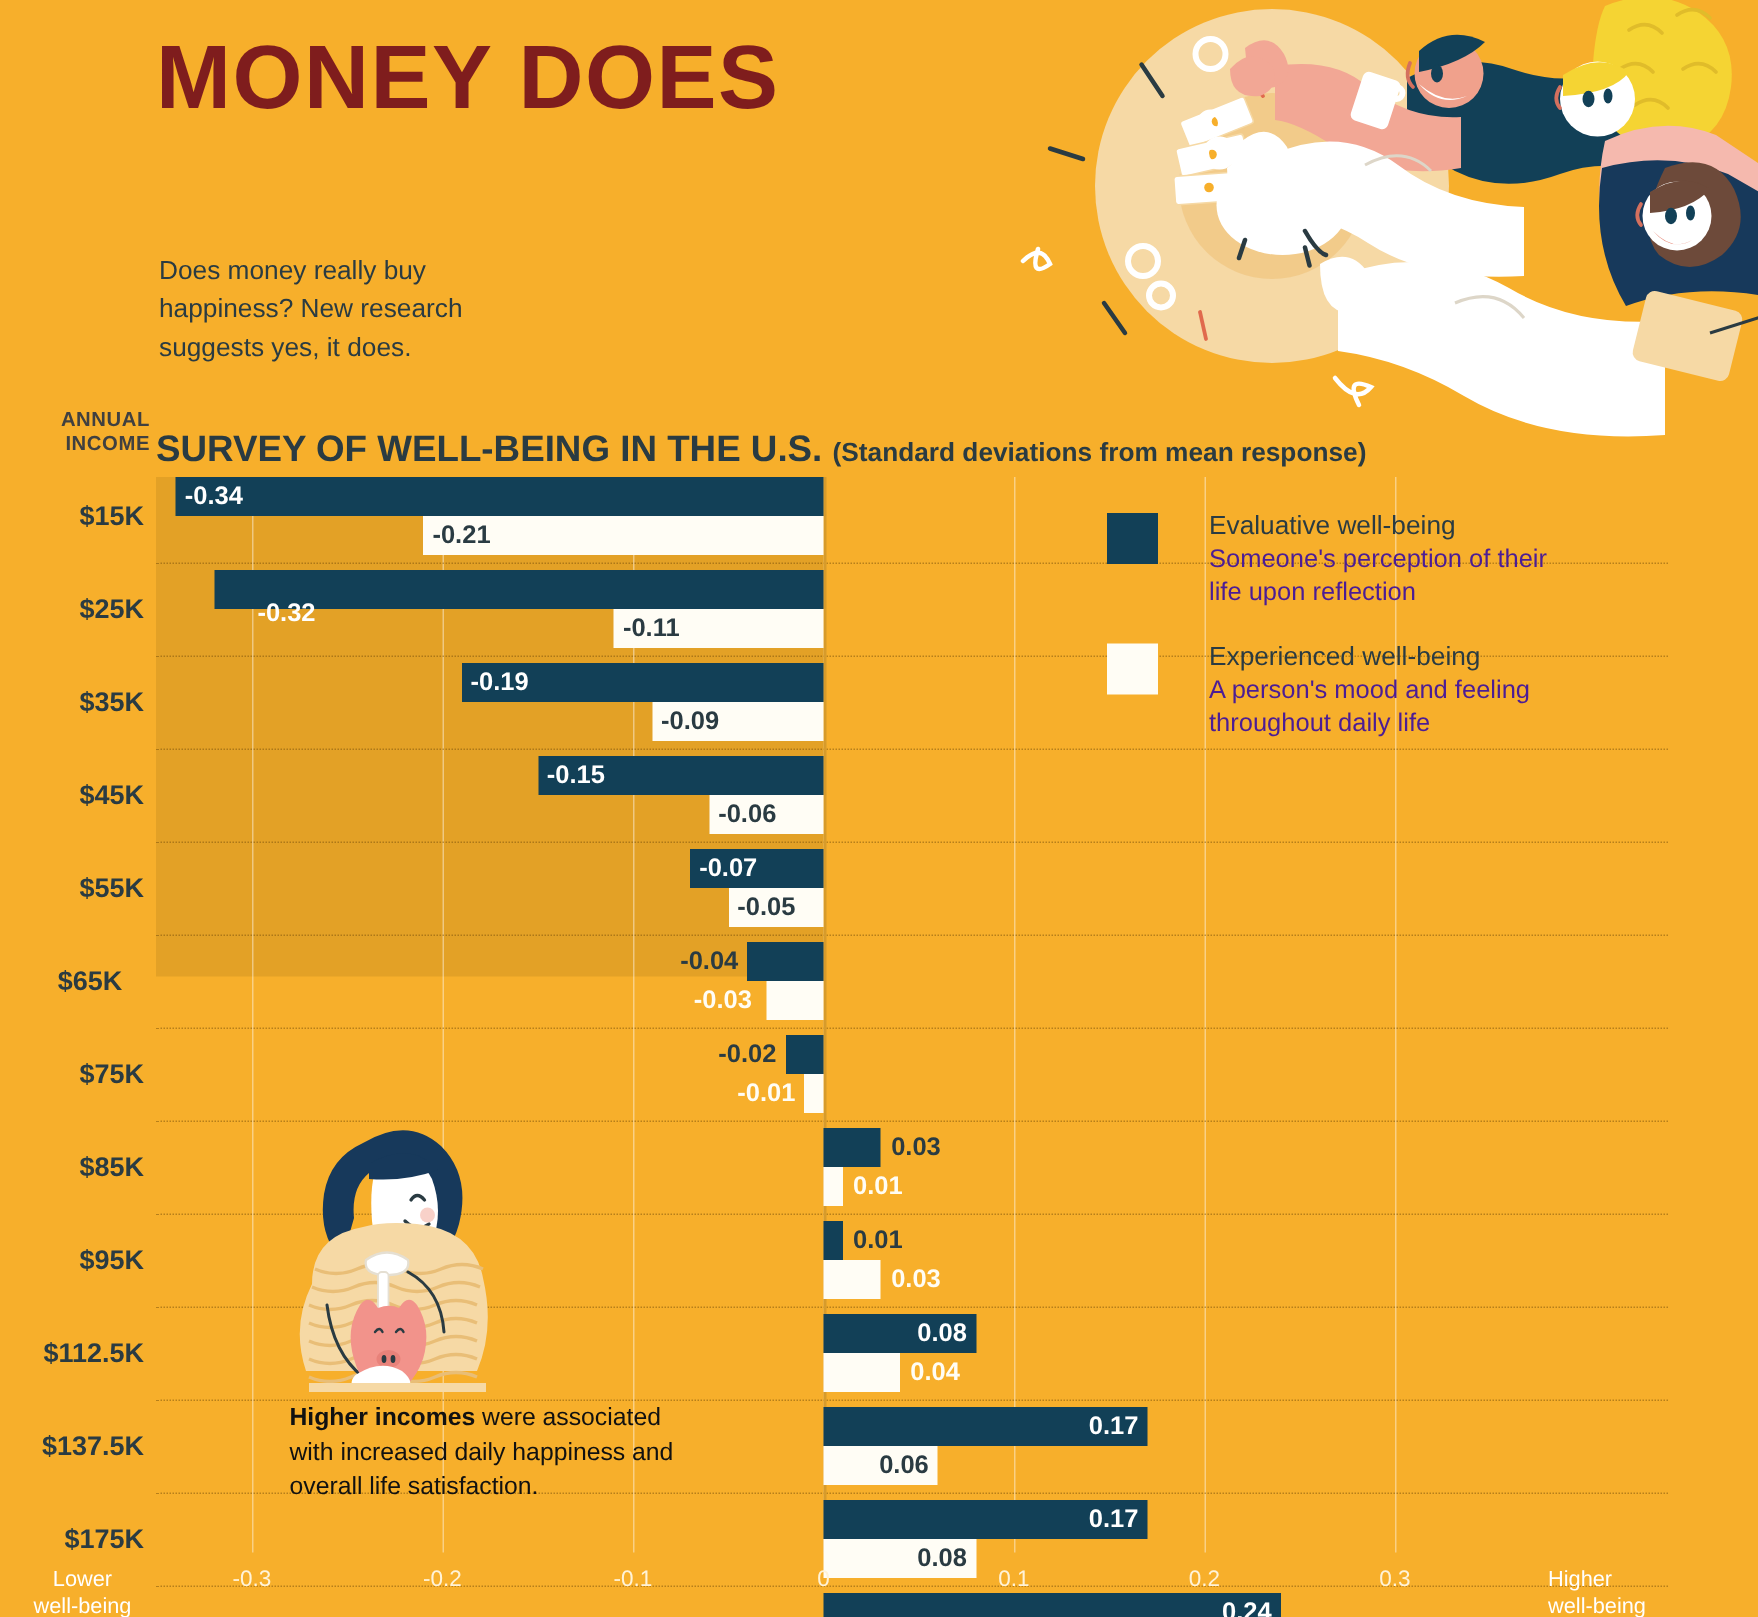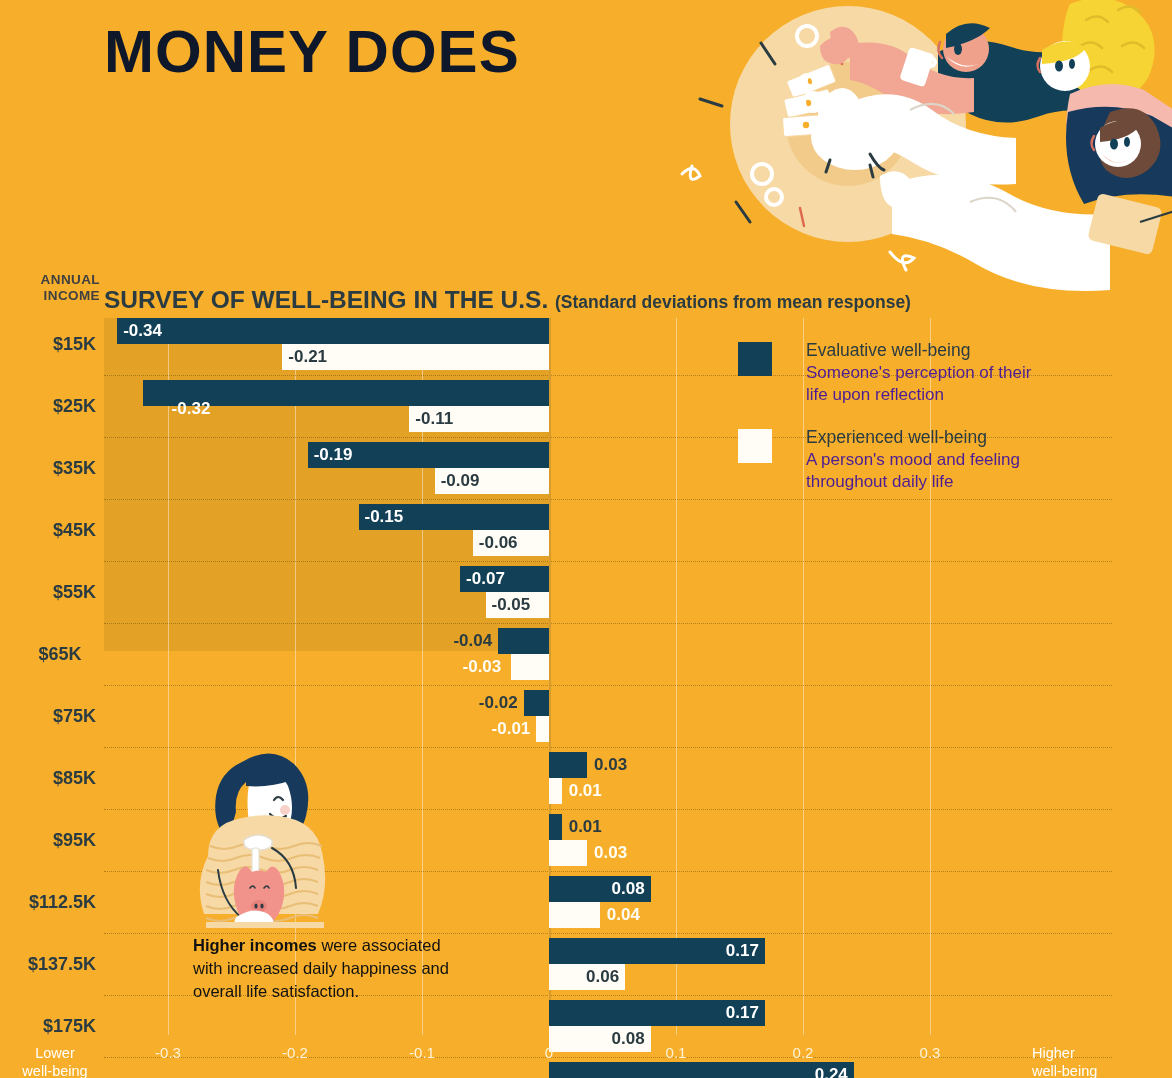--- a/index.html
+++ b/index.html
@@ -13,21 +13,21 @@
     position: relative;
     width: 1172px; height: 1078px;
     background: #F7AF2B;
     overflow: hidden;
   }
 
   
   .hdr-title {
     position: absolute; left: 104px; top: 22px;
     font-size: 60px; font-weight: bold; letter-spacing: 1px;
-    color: #0f172a; line-height: 1.0;
+    color: #7f1d1d; line-height: 1.0;
   }
   .hdr-sub {
     position: absolute; left: 106px; top: 104px;
     font-size: 28px; font-weight: bold; letter-spacing: 5.2px;
     color: #2A3B42; line-height: 1.0;
   }
   .lede {
     position: absolute; top: 168px;
     font-size: 17.5px; color: #2A3B42; line-height: 1.45;
   }
@@ -129,20 +129,21 @@
 
   
   .illus { position: absolute; pointer-events: none; }
 </style>
 </head>
 <body>
 
 <div id="page">
 
   <div class="hdr-title">MONEY DOES</div>
+  <div class="lede lede-a">Does money really buy happiness? New research suggests yes, it does.</div>
 
   <svg class="illus" style="left:670px; top:-6px;" width="510" height="300" viewBox="0 0 510 300">
 
     <circle cx="178" cy="130" r="118" fill="#F6D9A5"></circle>
     <circle cx="178" cy="130" r="62" fill="#EFC074" opacity="0.55"></circle>
 
     <g fill="#FFFFFF" stroke="#F6D9A5" stroke-width="1">
       <rect x="118" y="78" width="46" height="19" rx="2" transform="rotate(-22 141 87)"></rect>
       <rect x="115" y="100" width="46" height="19" rx="2" transform="rotate(-13 138 109)"></rect>
       <rect x="113" y="122" width="46" height="19" rx="2" transform="rotate(-4 136 131)"></rect>

